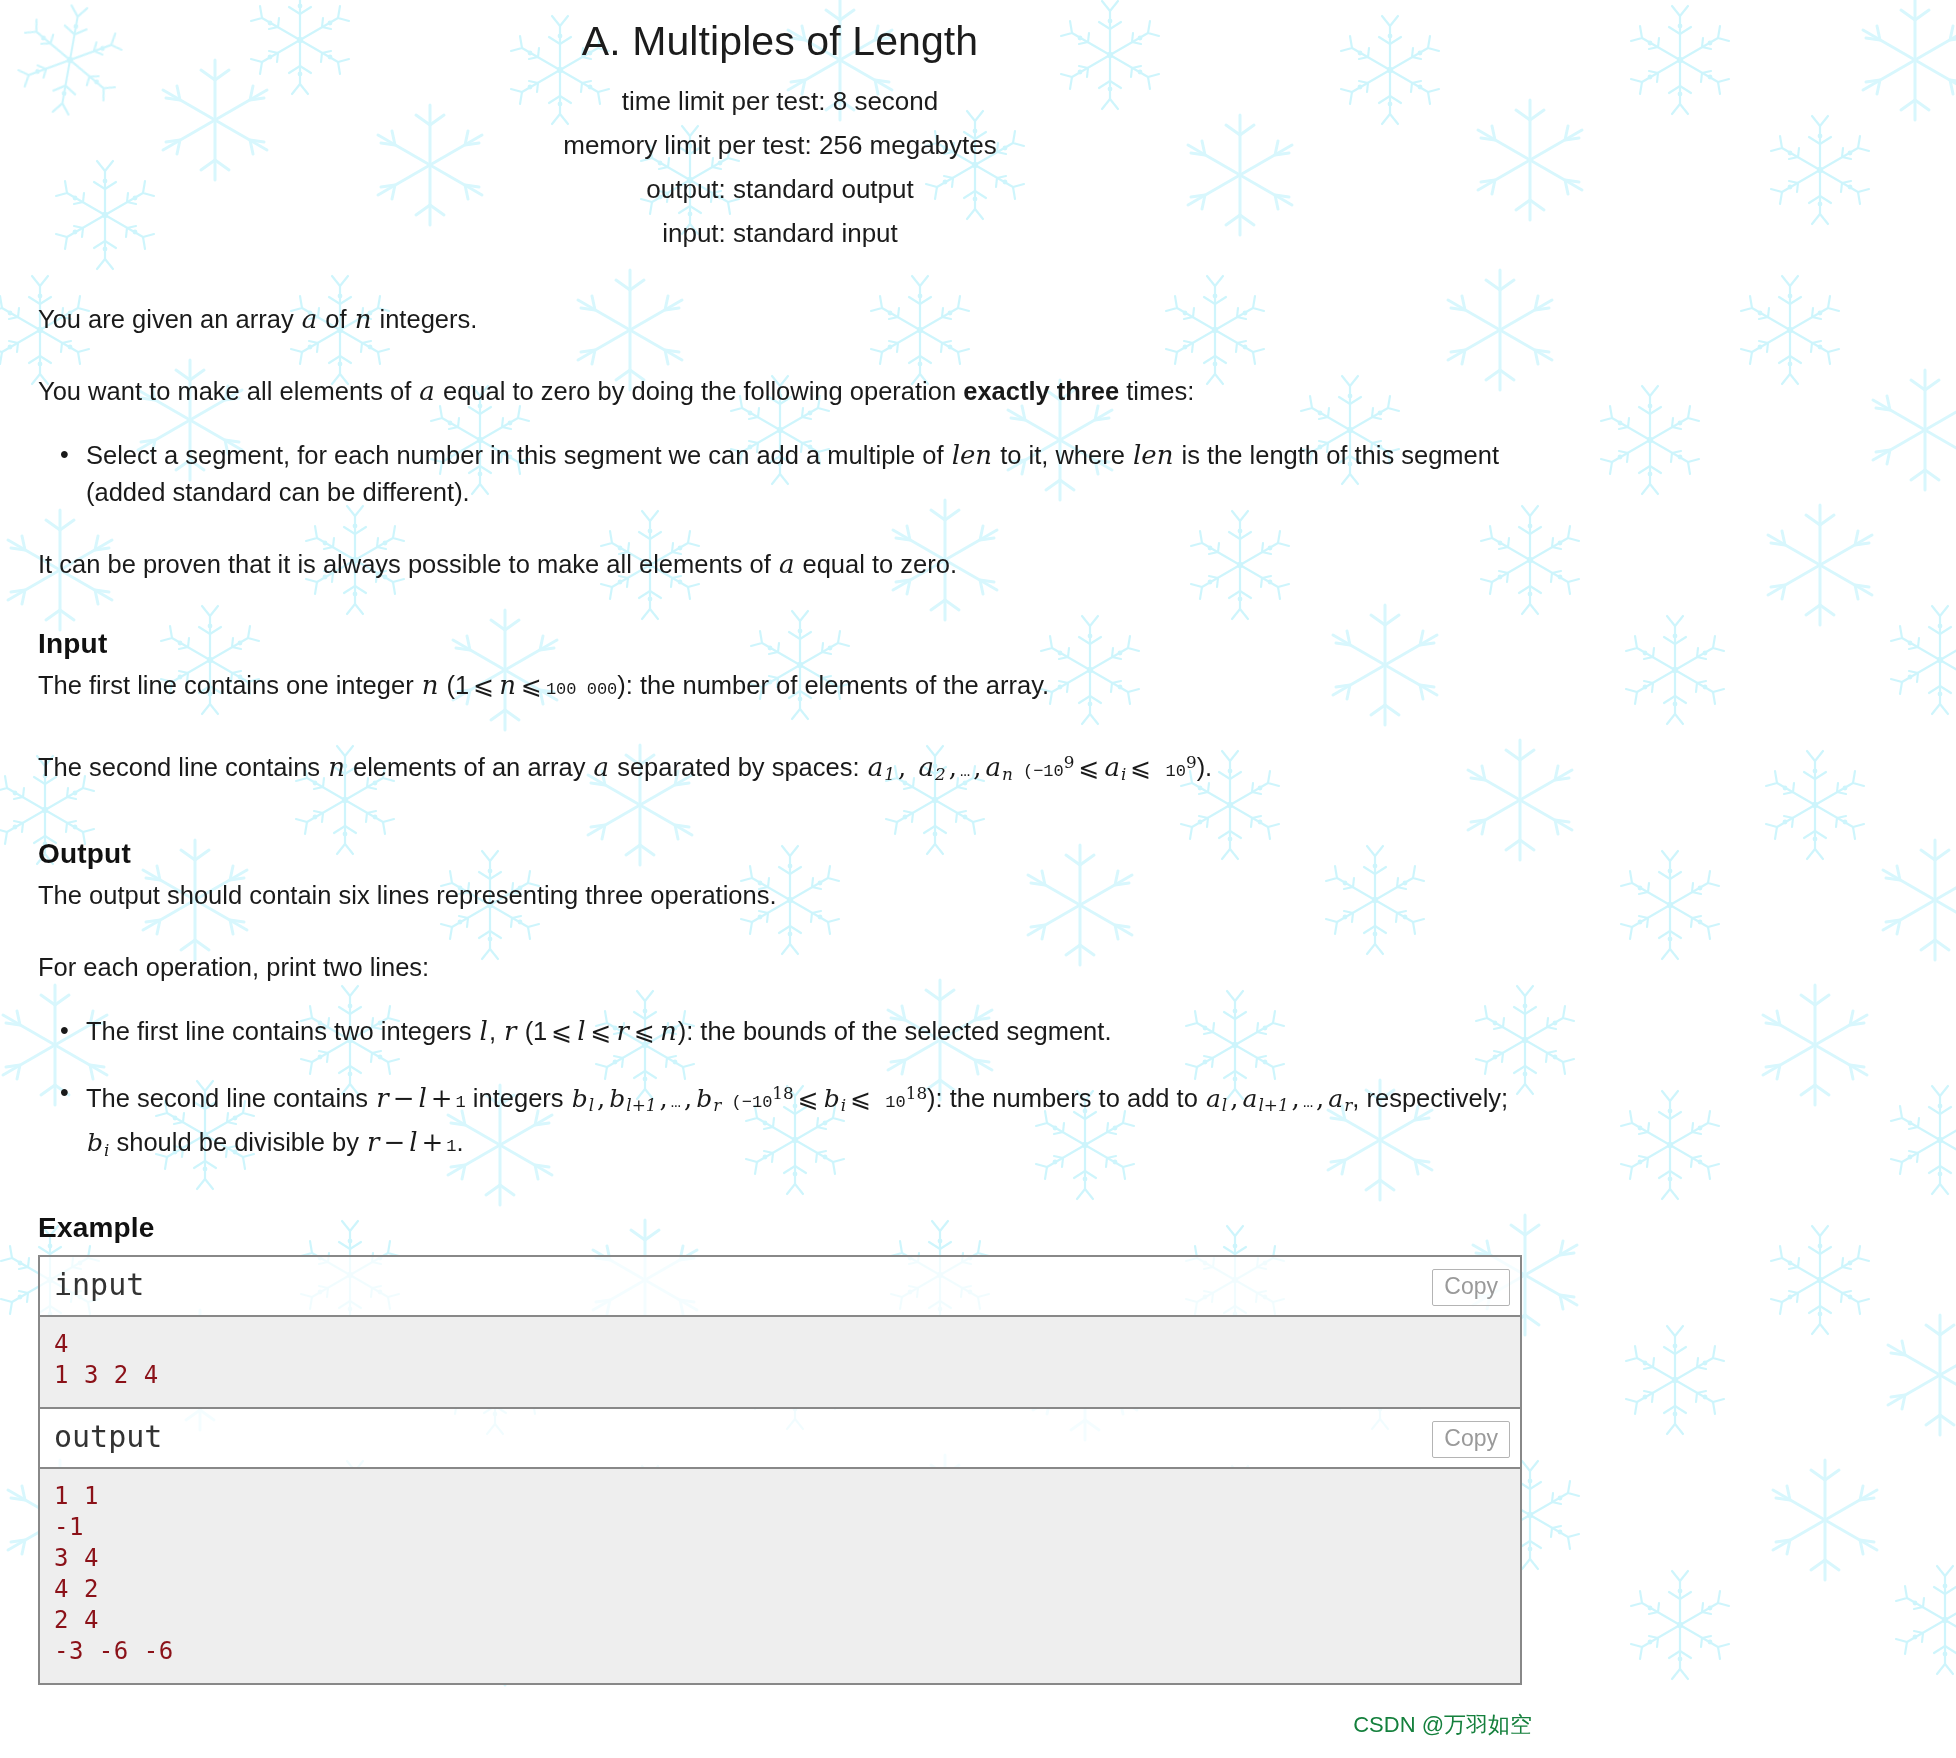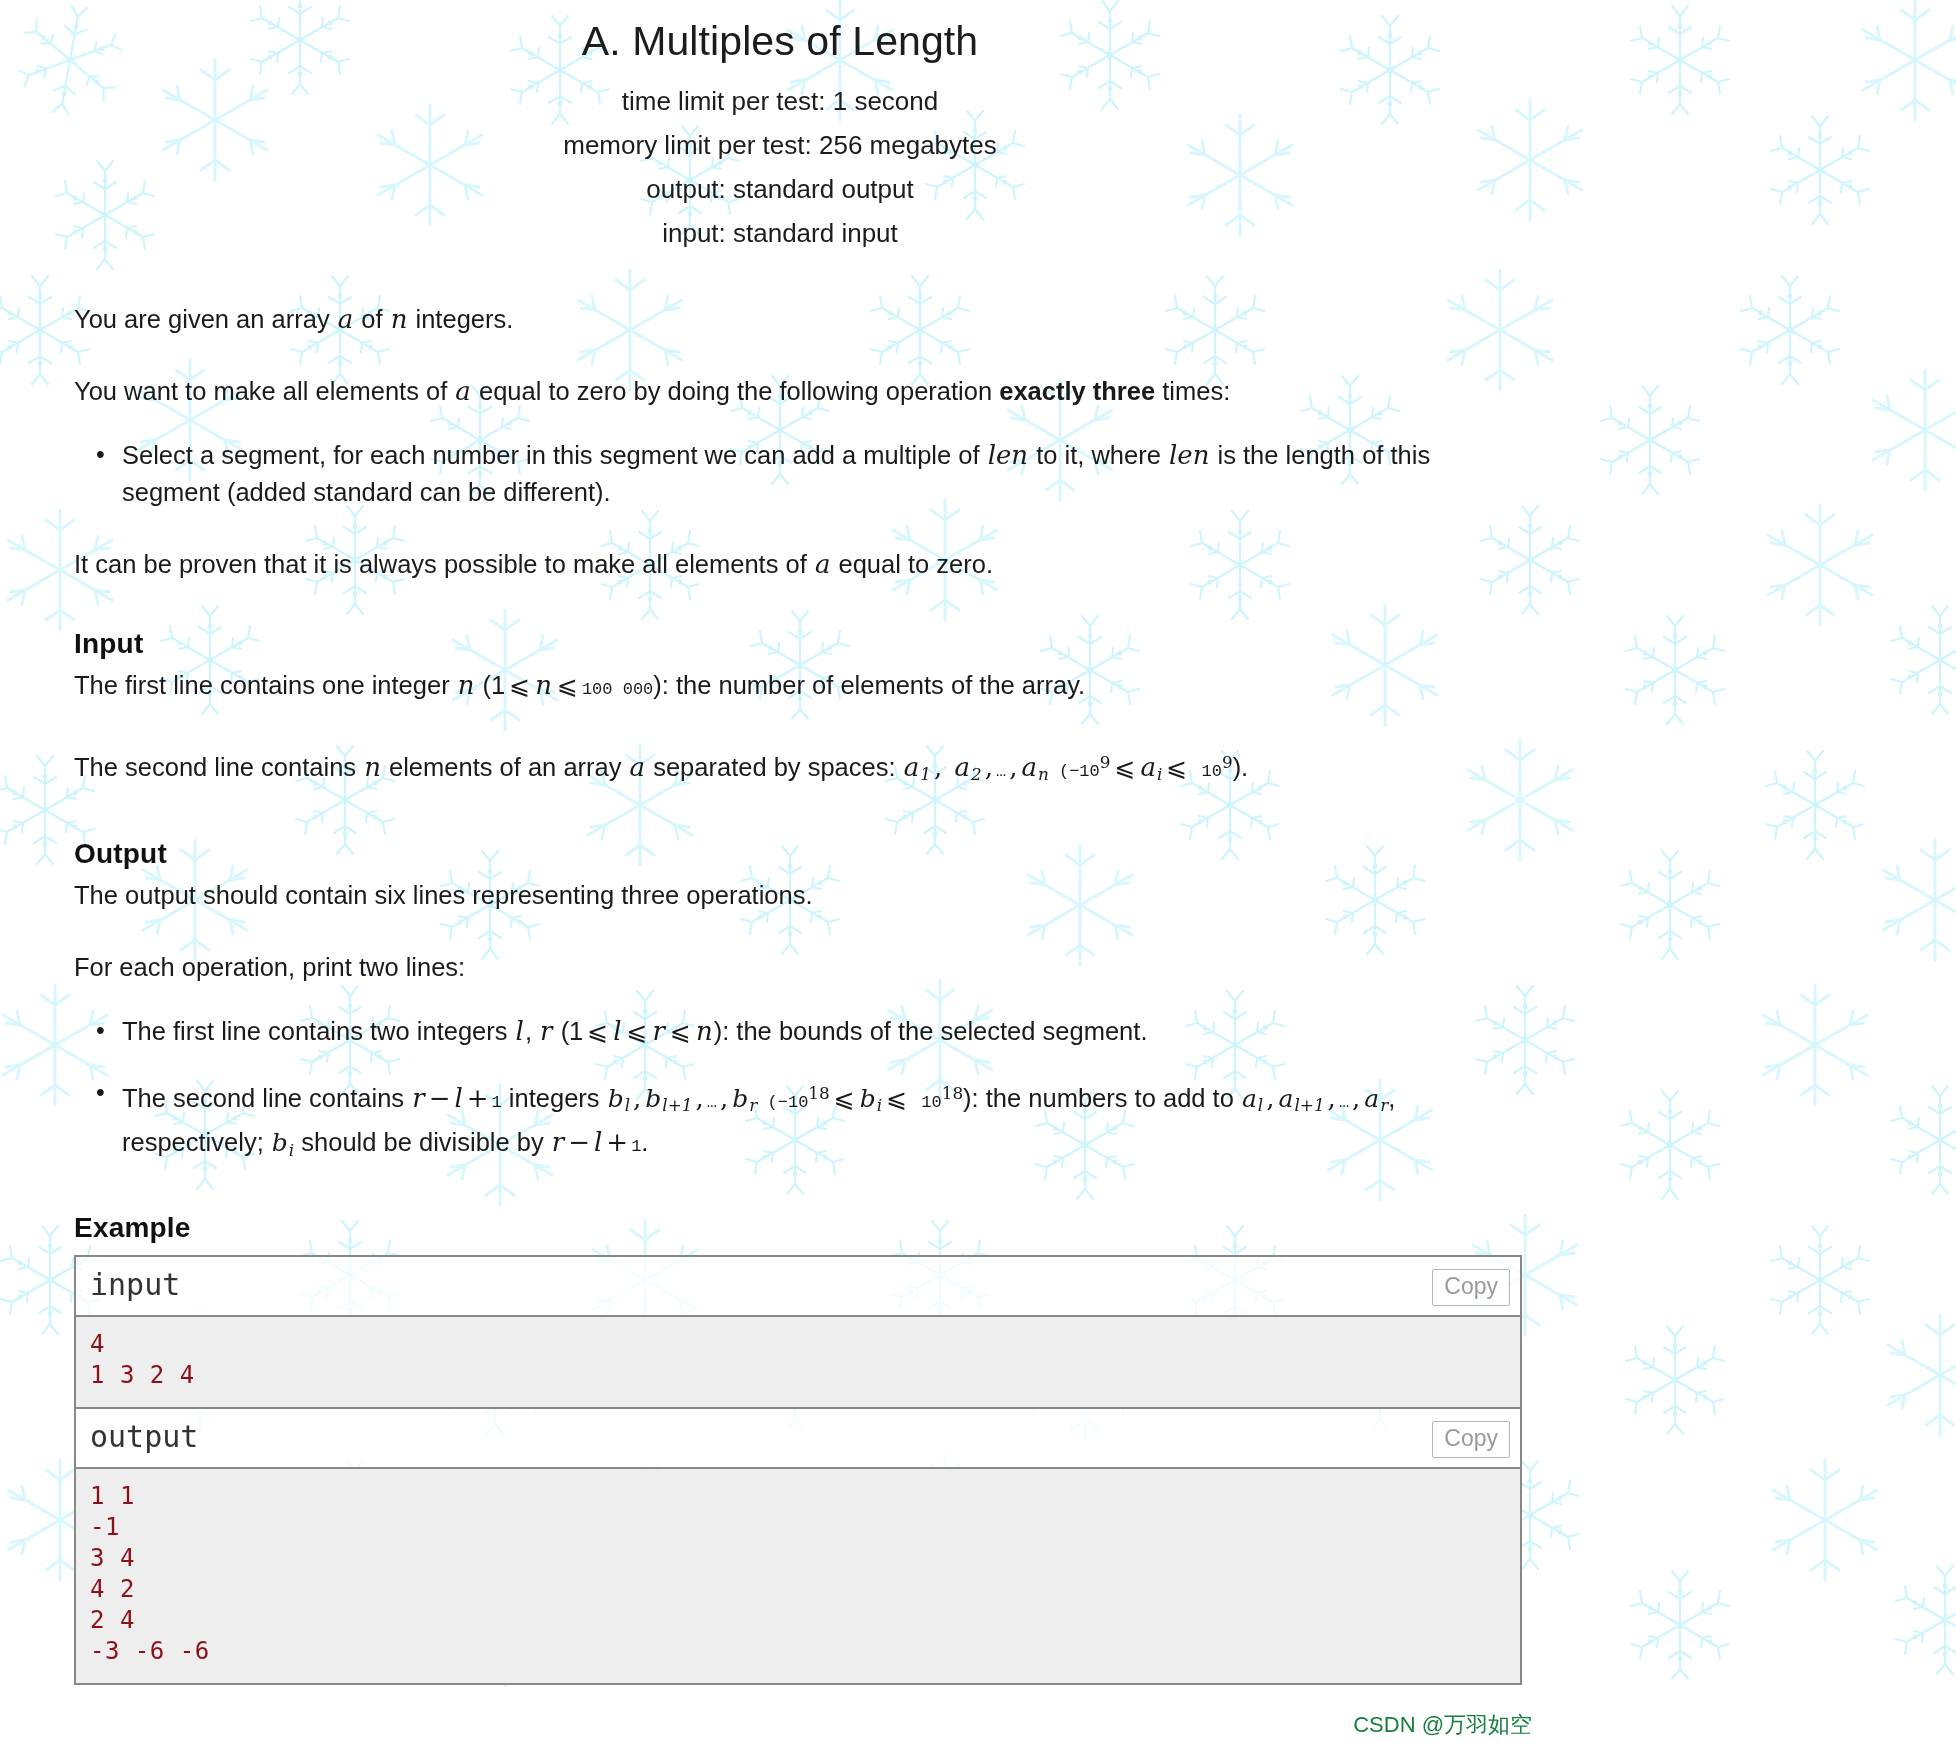--- a/index.html
+++ b/index.html
@@ -51,21 +51,20 @@
     line-height: 44px;
     color: #1c1c1c;
     font-weight: 400;
   }
 
   
   .content {
     padding: 0 38px 0 38px;
     font-size: 25.5px;
     line-height: 1.35;
-    margin-left: 36px;
   }
   .para {
     margin: 0;
     padding: 0;
     font-size: 25.5px;
     line-height: 32px;
   }
   .p-spaced { margin-top: 40px; }
 
   ul.bullets {
@@ -340,21 +339,21 @@
     <use href="#flake" x="1680" y="1625"></use>
     <use href="#flake2" x="1825" y="1520"></use>
     <use href="#flake" x="1945" y="1620"></use>
   </g>
 </svg>
 
 <div id="page">
 
   <div class="problem-header">
     <div class="problem-title">A. Multiples of Length</div>
-    <div class="limit-line">time limit per test: 1 second</div>
+    <div class="limit-line">time limit per test: 8 second</div>
     <div class="limit-line">memory limit per test: 256 megabytes</div>
     <div class="limit-line">output: standard output</div>
     <div class="limit-line">input: standard input</div>
   </div>
 
   <div class="content">
 
     <p class="para" style="margin-top:48px;"><span>You are given an array </span><span class="mi">a</span><span> of </span><span class="mi">n</span><span> integers.</span></p>
 
     <p class="para p-spaced"><span>You want to make all elements of </span><span class="mi">a</span><span> equal to zero by doing the following operation </span><b>exactly three</b><span> times:</span></p>

